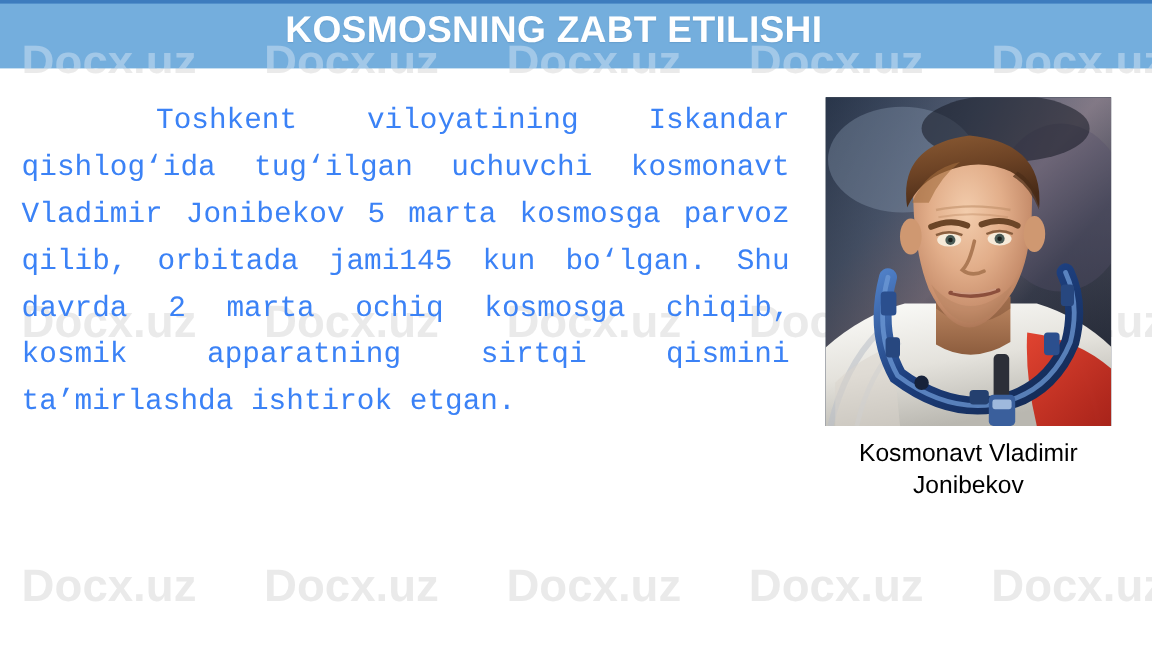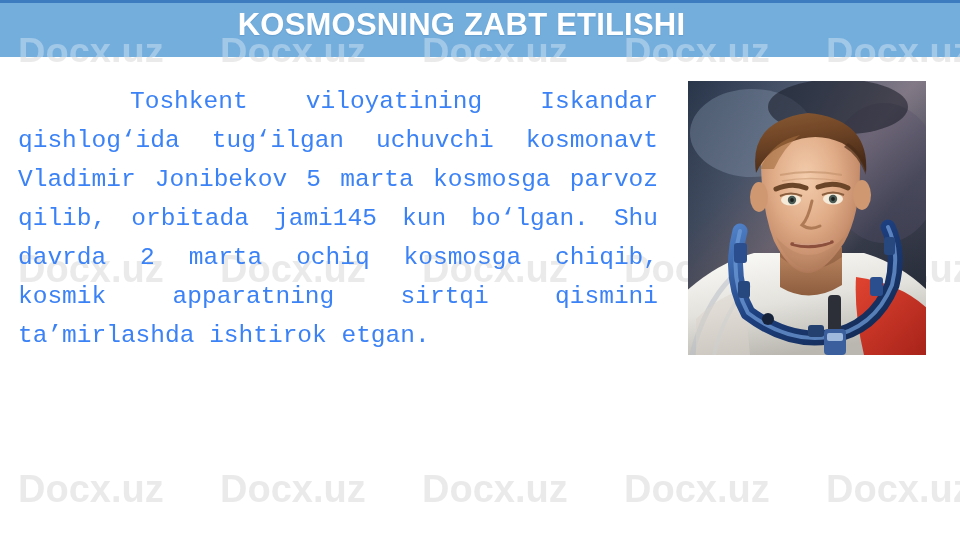--- a/index.html
+++ b/index.html
@@ -271,14 +271,15 @@
       <path d="M 104 163 Q 124 169 144 161" stroke="#8c4f3c" stroke-width="3.5" fill="none" stroke-linecap="round"></path>
       <path d="M 106 162 Q 124 166 142 160" stroke="#cf9c82" stroke-width="1.5" fill="none"></path>
 
       <path d="M 88 156 Q 120 192 156 156 Q 142 186 120 188 Q 100 186 88 156 Z" fill="#b07f5c" opacity="0.35"></path>
 
       <path d="M 92 94 Q 122 88 154 94" stroke="#c08f69" stroke-width="2" fill="none" opacity="0.6"></path>
       <path d="M 94 100 Q 122 95 152 100" stroke="#c08f69" stroke-width="1.6" fill="none" opacity="0.45"></path>
     </svg>
   </div>
 
+  <div id="photo-caption">Kosmonavt Vladimir Jonibekov</div>
 
 </div>
 
 </body></html>

